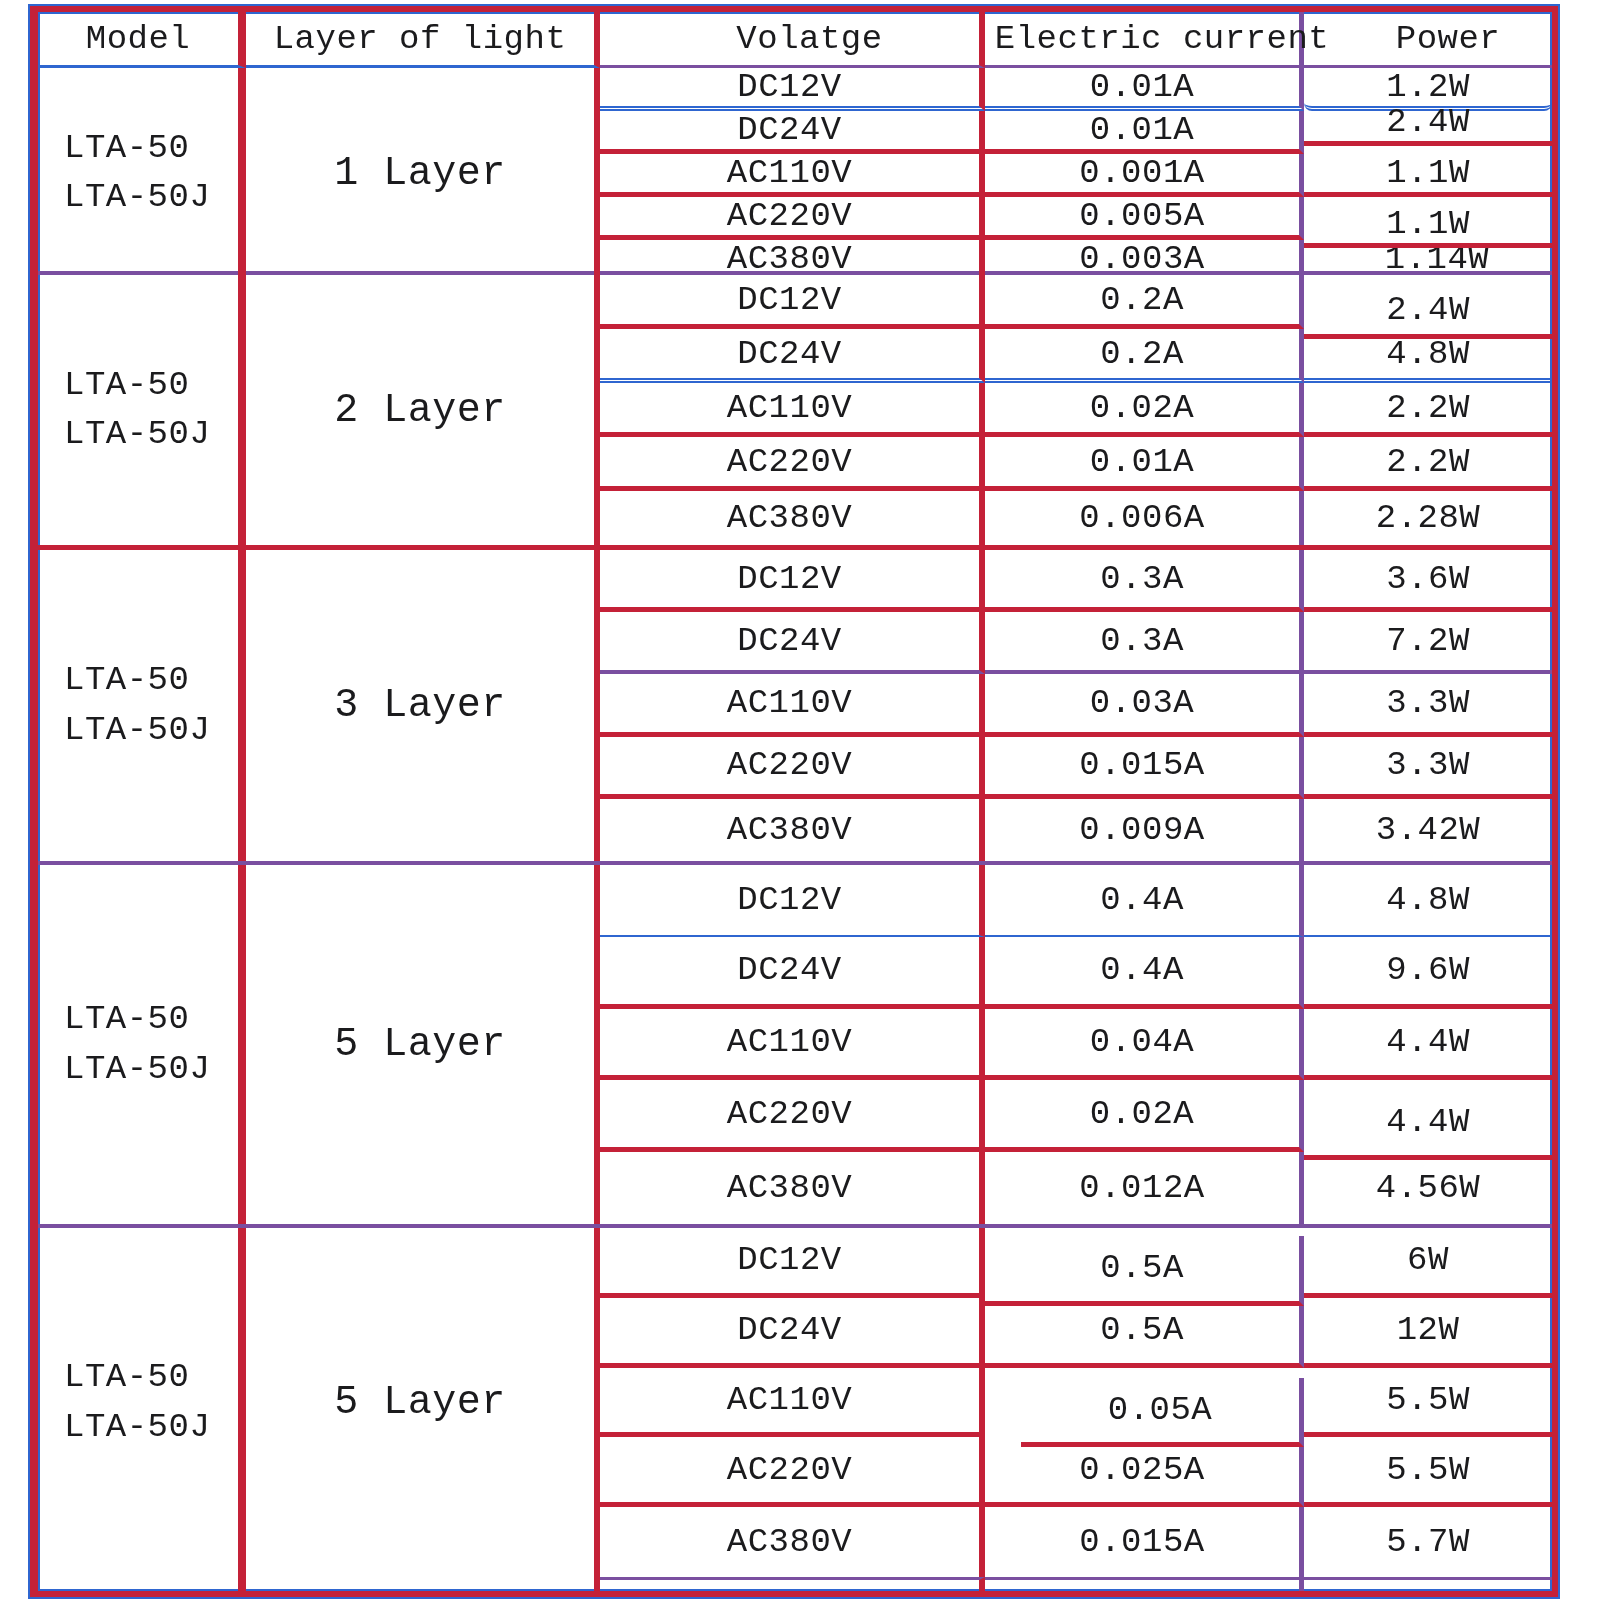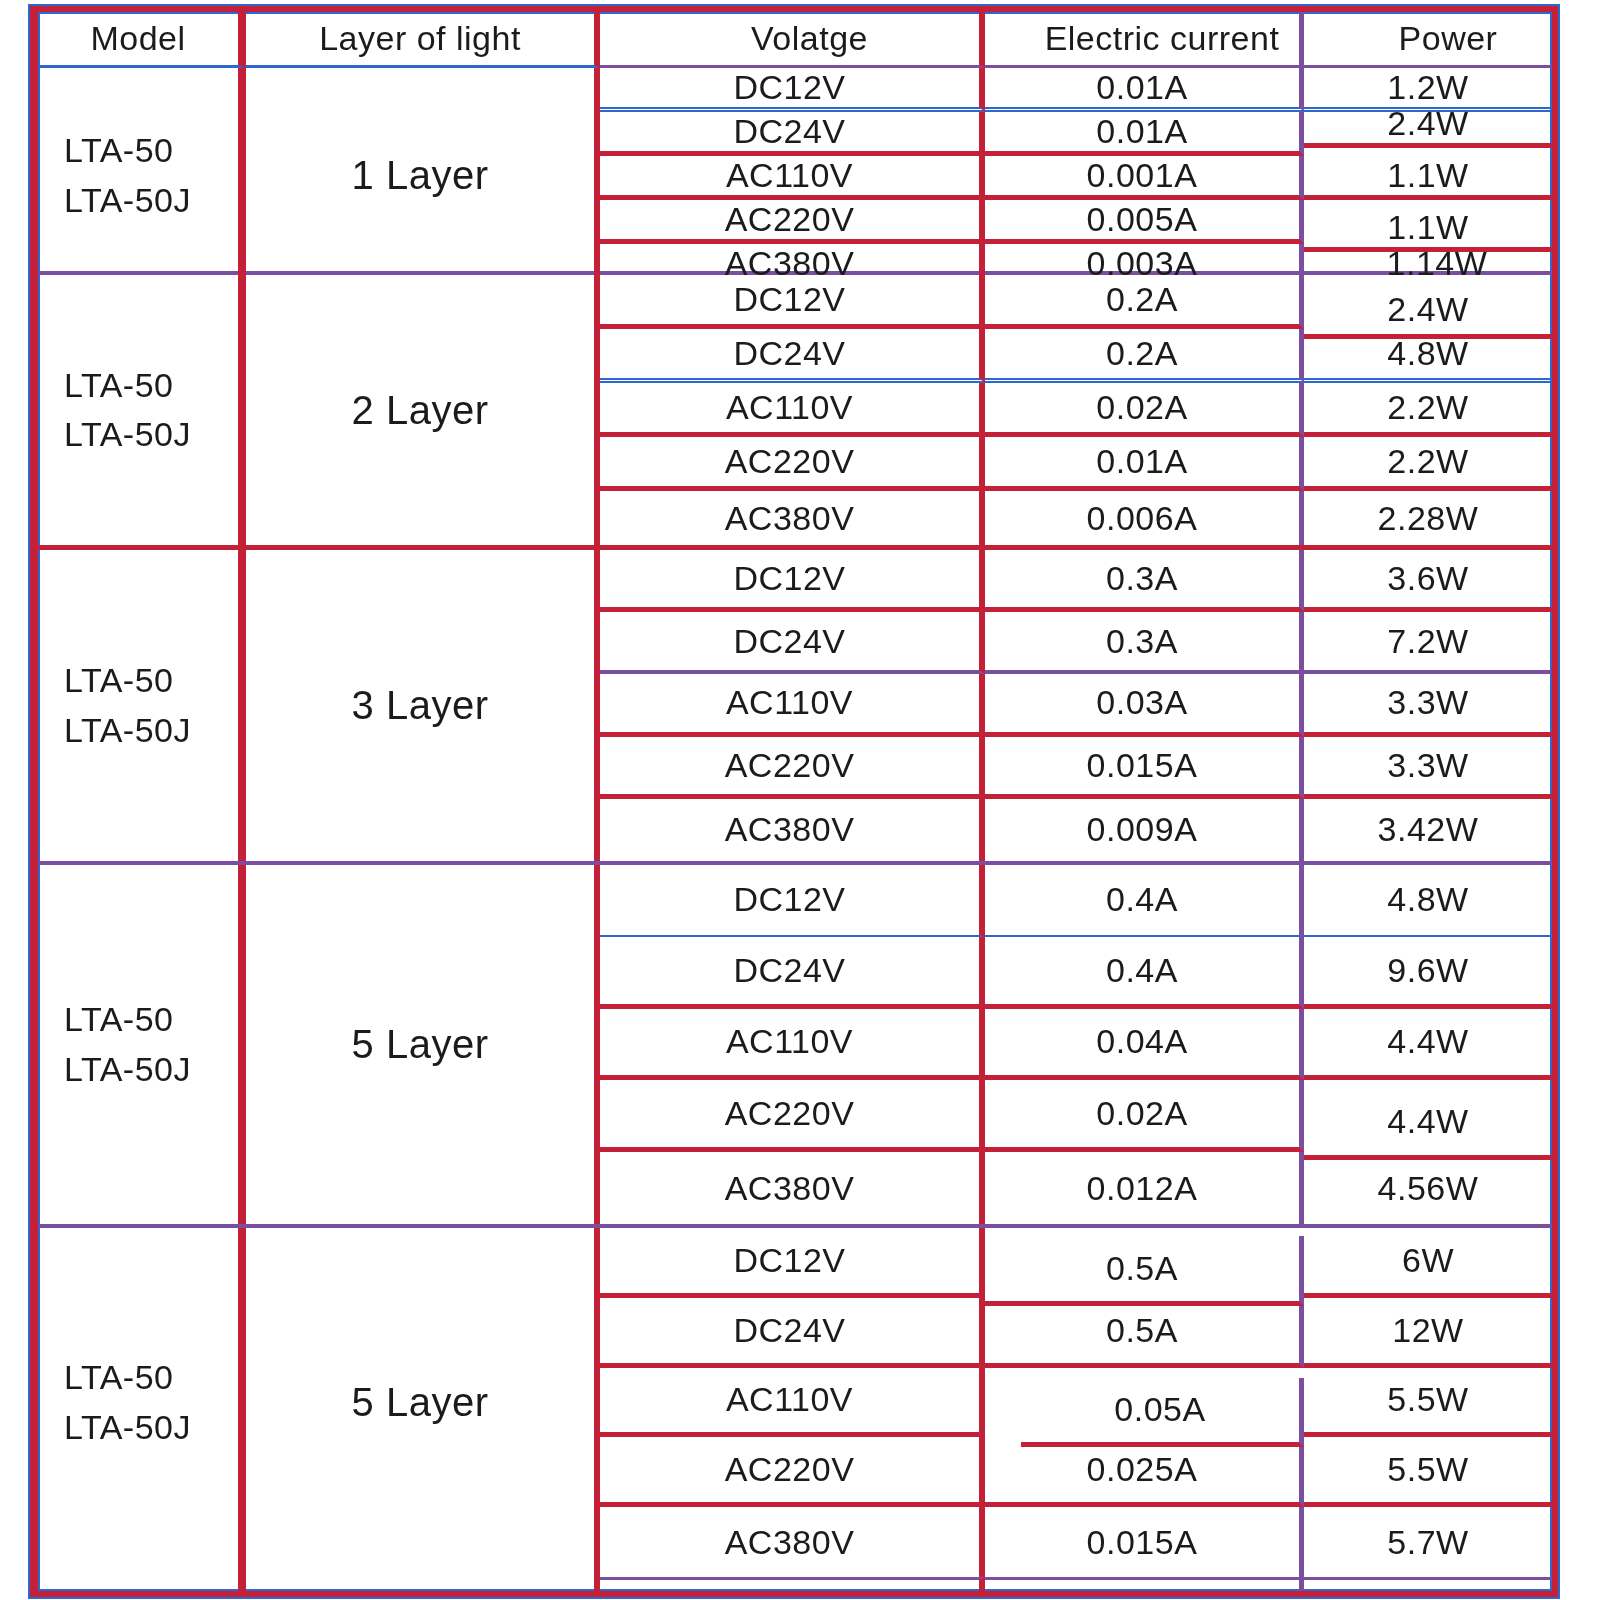--- a/index.html
+++ b/index.html
@@ -1,19 +1,19 @@
 <!DOCTYPE html>
 <html style="--red: #c42138; --blue: #2f66d0; --purple: #7a4fa0; --text: #1b1b1d;"><head>
 <meta charset="utf-8">
 <style>
   * { margin:0; padding:0; box-sizing:border-box; }
   html,body { background:#ffffff; }
   .page {
     position:relative; width:1600px; height:1600px; background:#ffffff;
-    font-family:Liberation Sans, sans-serif;
+    font-family:Liberation Mono, monospace;
     color:var(--text,#1b1b1d); overflow:hidden;
   }
   .spec-table {
     position:absolute; left:30px; top:6px; width:1528px;
     border:6px solid var(--red); border-left-width:8px;
     outline:2px solid var(--blue);
     box-shadow: inset 0 0 0 2px var(--blue);
     background:#ffffff;
   }
   .row-grid { display:grid; grid-template-columns:208px 354px 385px 319px 1fr; }
@@ -68,21 +68,21 @@
 
     <div id="groups">
         <div class="group gb-purple" style="height: 207px;">
           <div class="model-cell vr-red-thick">
             <div>LTA-50</div>
             <div>LTA-50J</div>
           </div>
           <div class="layer-cell vr-red">1 Layer</div>
           <div class="dcell vr-red sep-blue2" style="grid-area: 1 / 3;">DC12V</div>
           <div class="dcell vr-purple sep-blue2" style="grid-area: 1 / 4;">0.01A</div>
-          <div class="dcell  sep-blue2" style="grid-area: 1 / 5;">1.2W</div>
+          <div class="dcell  sep-blue2" style="grid-area: 1 / 5; border-radius: 8px;">1.2W</div>
           <div class="dcell vr-red sep-red" style="grid-area: 2 / 3;">DC24V</div>
           <div class="dcell vr-purple sep-red" style="grid-area: 2 / 4;">0.01A</div>
           <div class="dcell  sep-red" style="grid-area: 2 / 5; transform: translateY(-8px);">2.4W</div>
           <div class="dcell vr-red sep-red" style="grid-area: 3 / 3;">AC110V</div>
           <div class="dcell vr-purple sep-red" style="grid-area: 3 / 4;">0.001A</div>
           <div class="dcell  sep-red" style="grid-area: 3 / 5;">1.1W</div>
           <div class="dcell vr-red sep-red" style="grid-area: 4 / 3;">AC220V</div>
           <div class="dcell vr-purple sep-red" style="grid-area: 4 / 4;">0.005A</div>
           <div class="dcell  sep-red" style="grid-area: 4 / 5; transform: translateY(8px);">1.1W</div>
           <div class="dcell vr-red" style="grid-area: 5 / 3;">AC380V</div>

